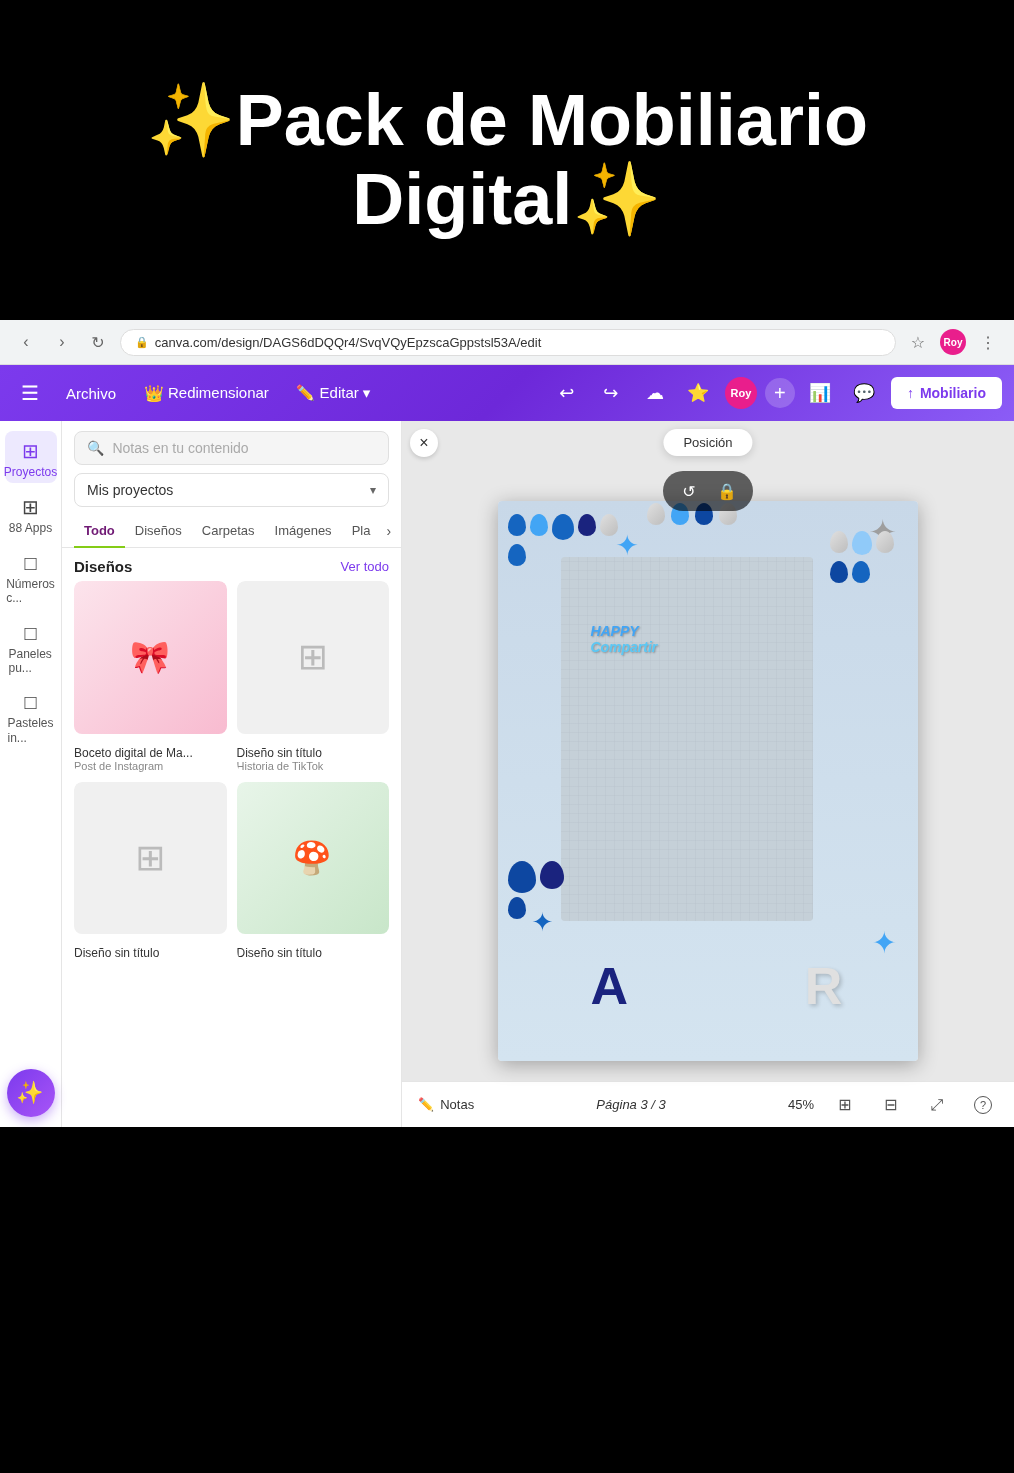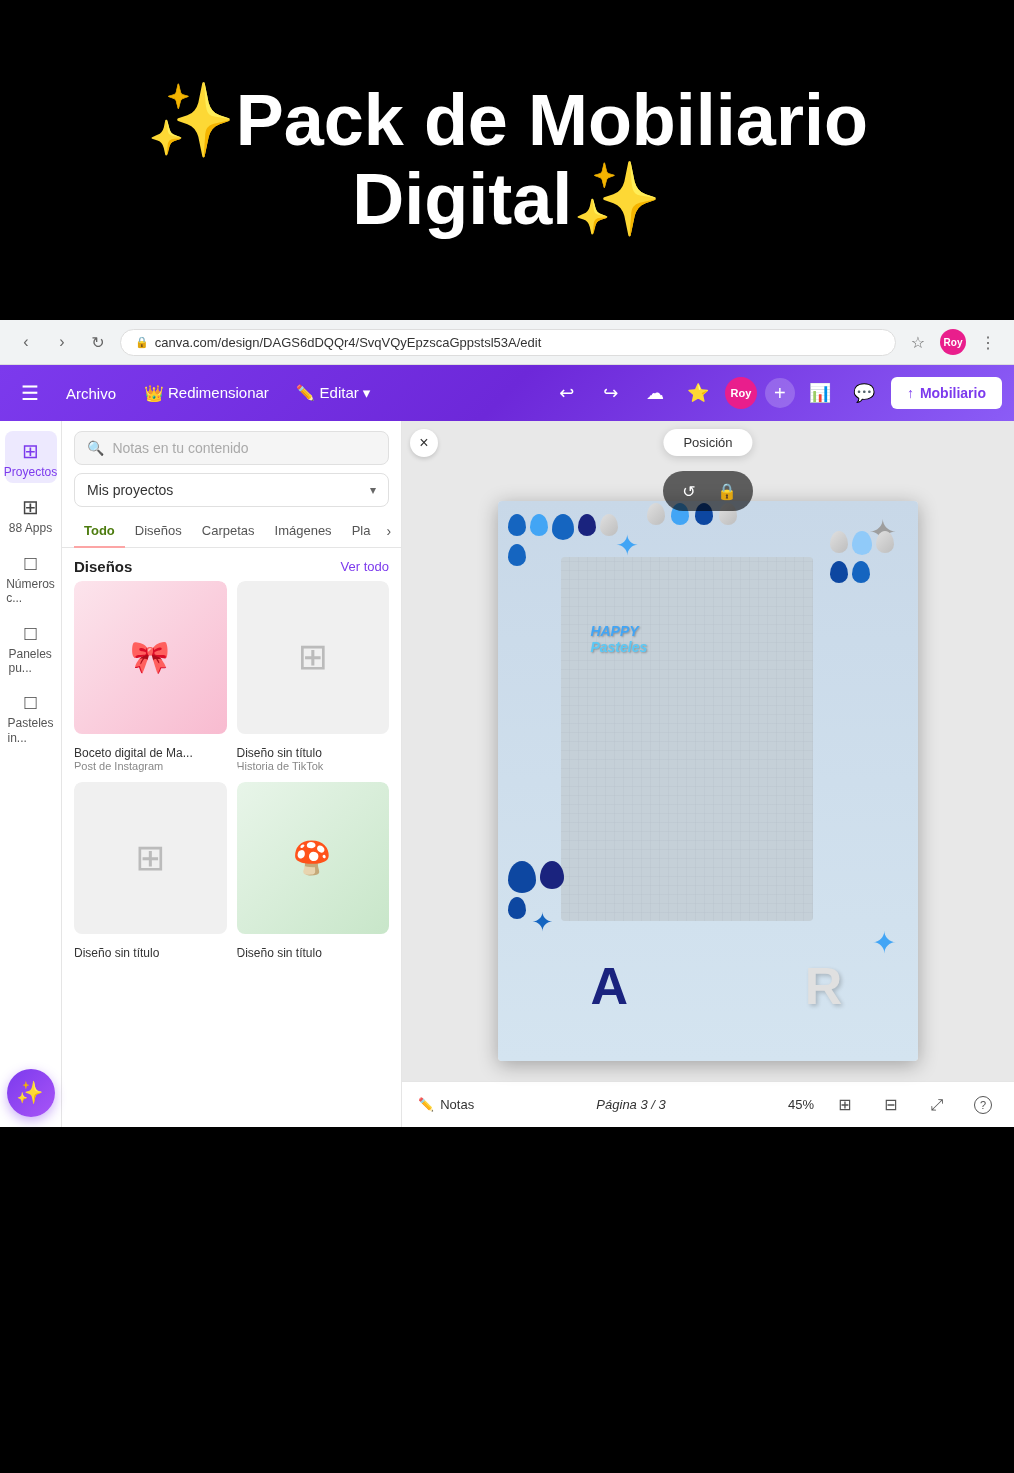--- a/index.html
+++ b/index.html
@@ -237,22 +237,22 @@
     .tab-item {
       padding: 8px 10px;
       font-size: 13px;
       color: #555;
       cursor: pointer;
       white-space: nowrap;
       border-bottom: 2px solid transparent;
       margin-bottom: -1px;
     }
     .tab-item.active {
-      color: #4d7c0f;
-      border-bottom: 2px solid #fca5a5;
+      color: #701a75;
+      border-bottom: 2px solid #84cc16;
       font-weight: 600;
     }
     .tab-more {
       padding: 8px 6px;
       color: #555;
       cursor: pointer;
       font-size: 14px;
     }
 
     
@@ -722,21 +722,21 @@
           <div style="position:absolute;top:2%;right:5%;">
             <span style="font-size:34px;color:#9e9e9e;">✦</span>
           </div>
 
           <div class="sparkle-wall">
             
           </div>
 
           <div class="hb-text">
             <div>HAPPY</div>
-            <div style="font-style:italic;color:#5bc8f5;">Pasteles</div>
+            <div style="font-style:italic;color:#5bc8f5;">Compartir</div>
           </div>
 
           <div style="position:absolute;top:5%;right:0;display:flex;flex-direction:column;gap:2px;width:90px;">
             <div style="display:flex;flex-wrap:wrap;">
               <div class="balloon balloon-silver"></div>
               <div class="balloon balloon-lightblue" style="width:20px;height:24px;background:#90caf9;"></div>
               <div class="balloon balloon-silver"></div>
             </div>
             <div style="display:flex;flex-wrap:wrap;">
               <div class="balloon balloon-navy"></div>

